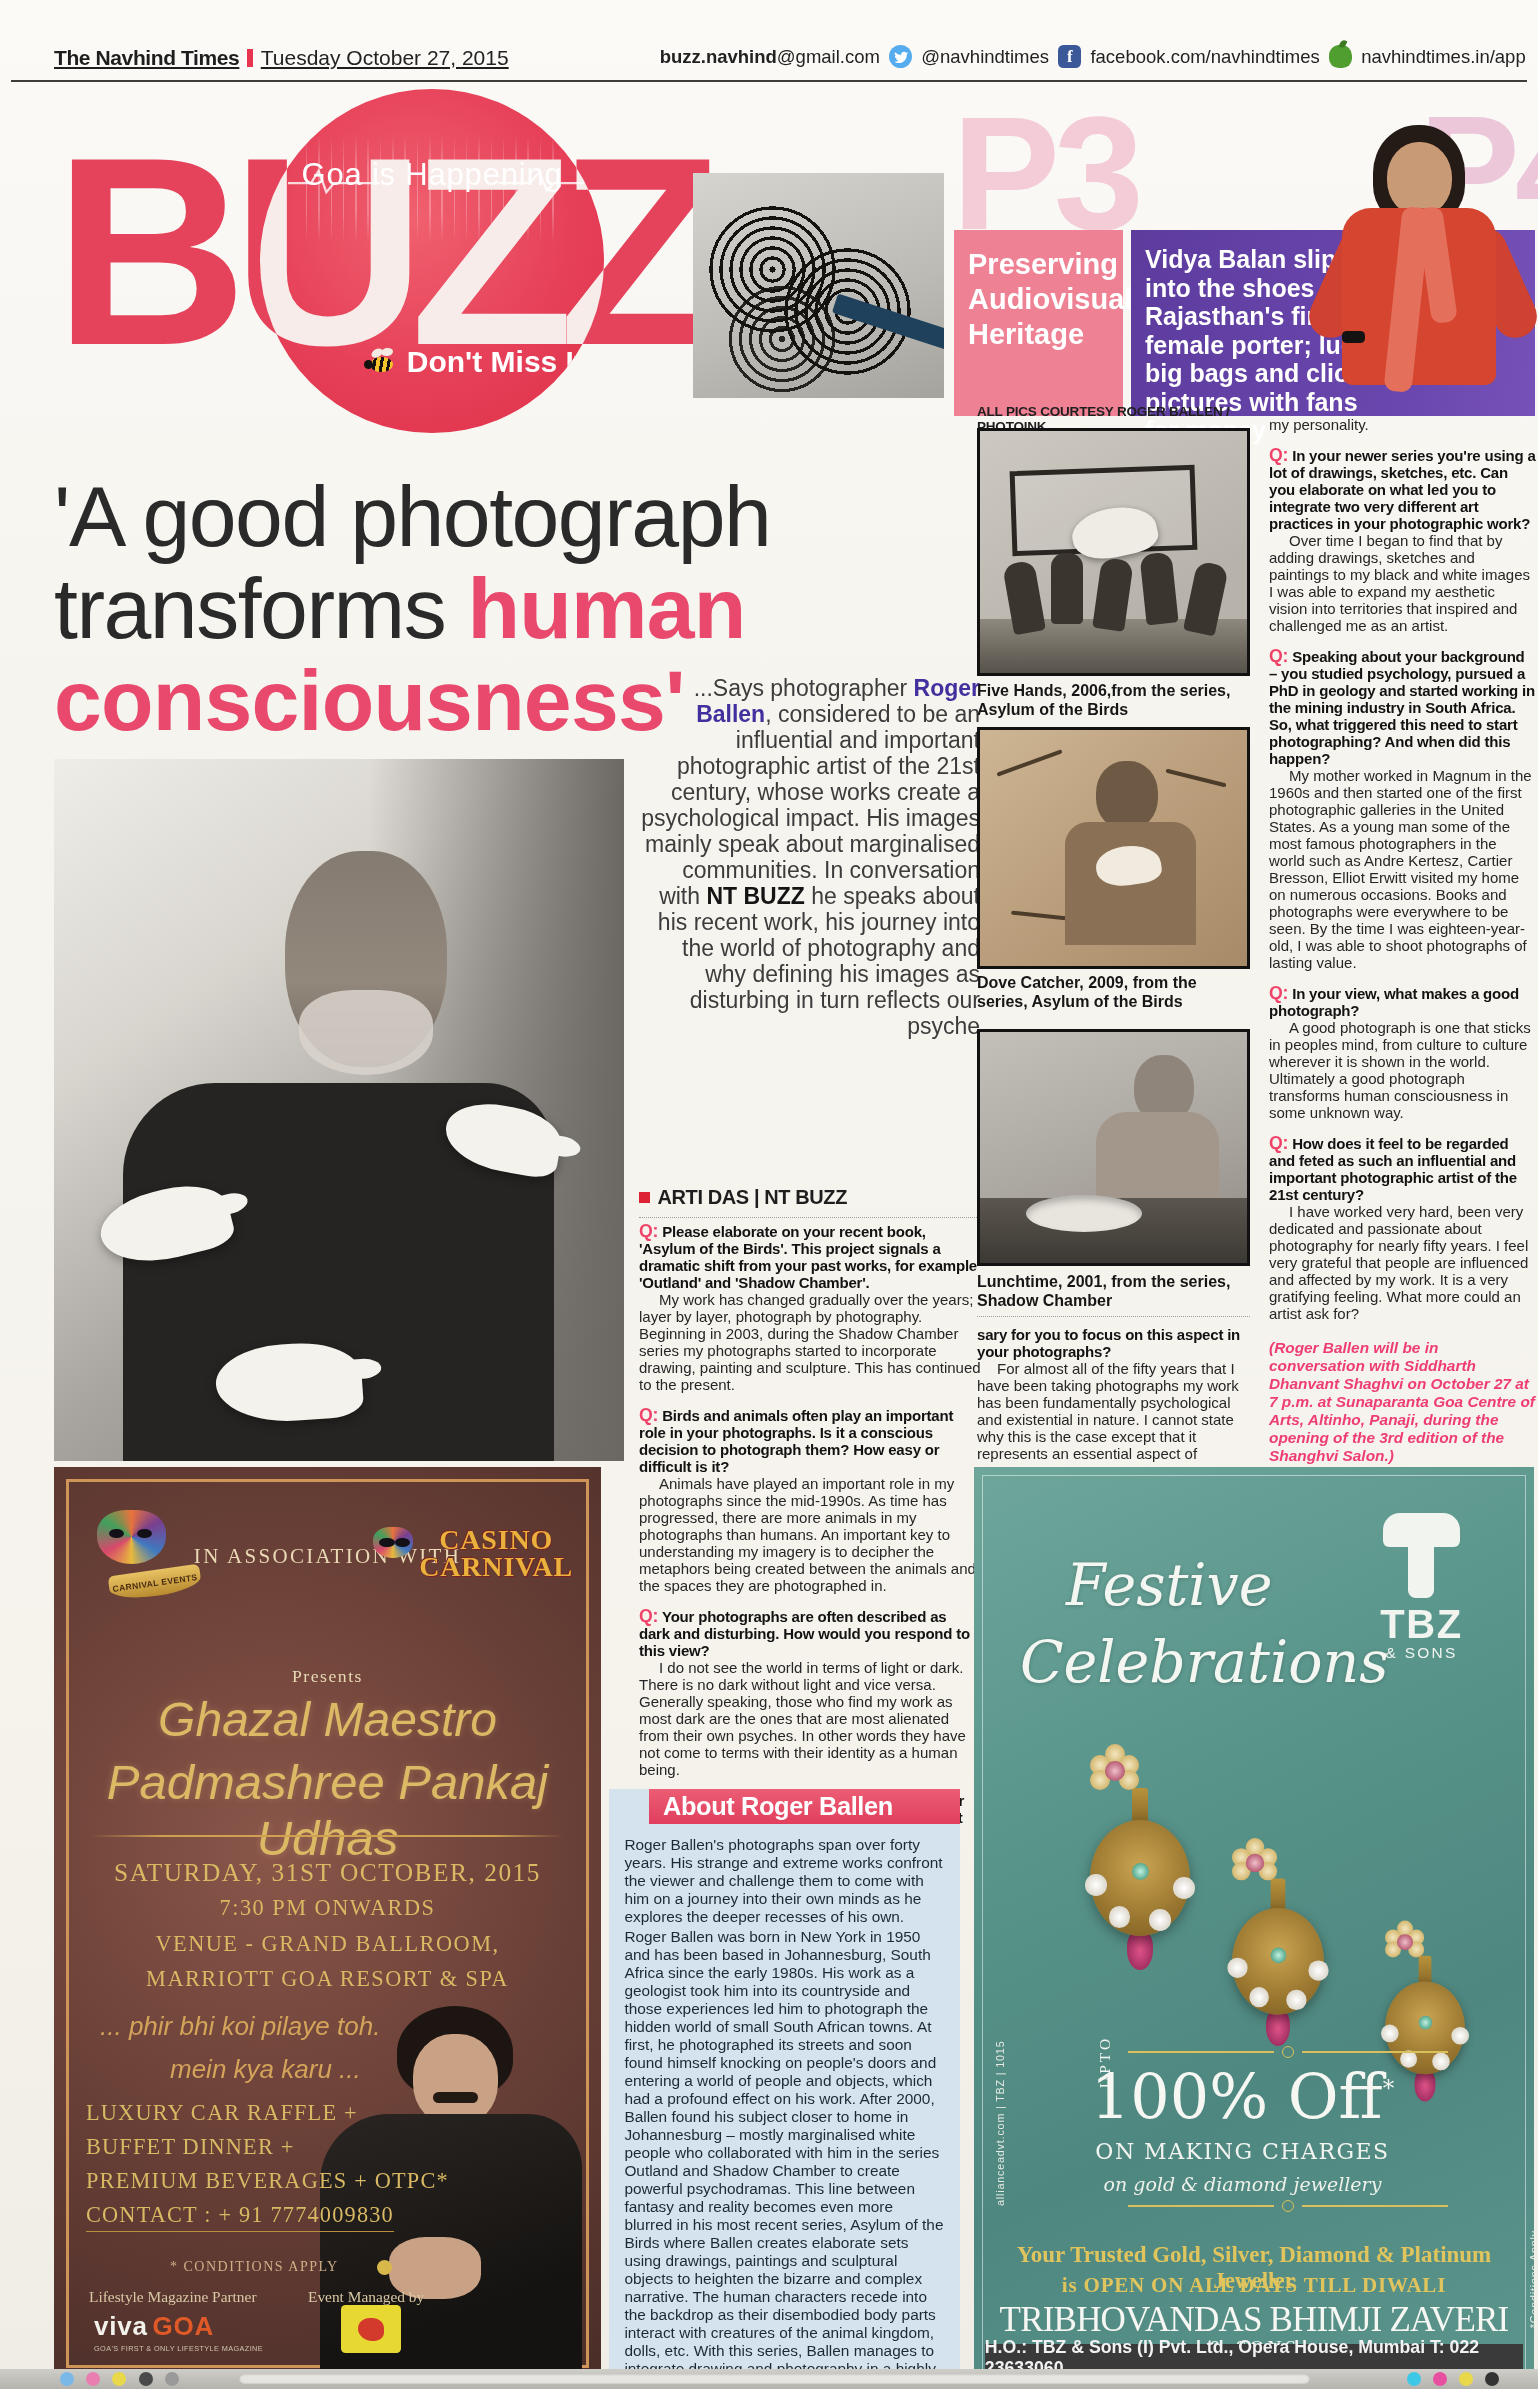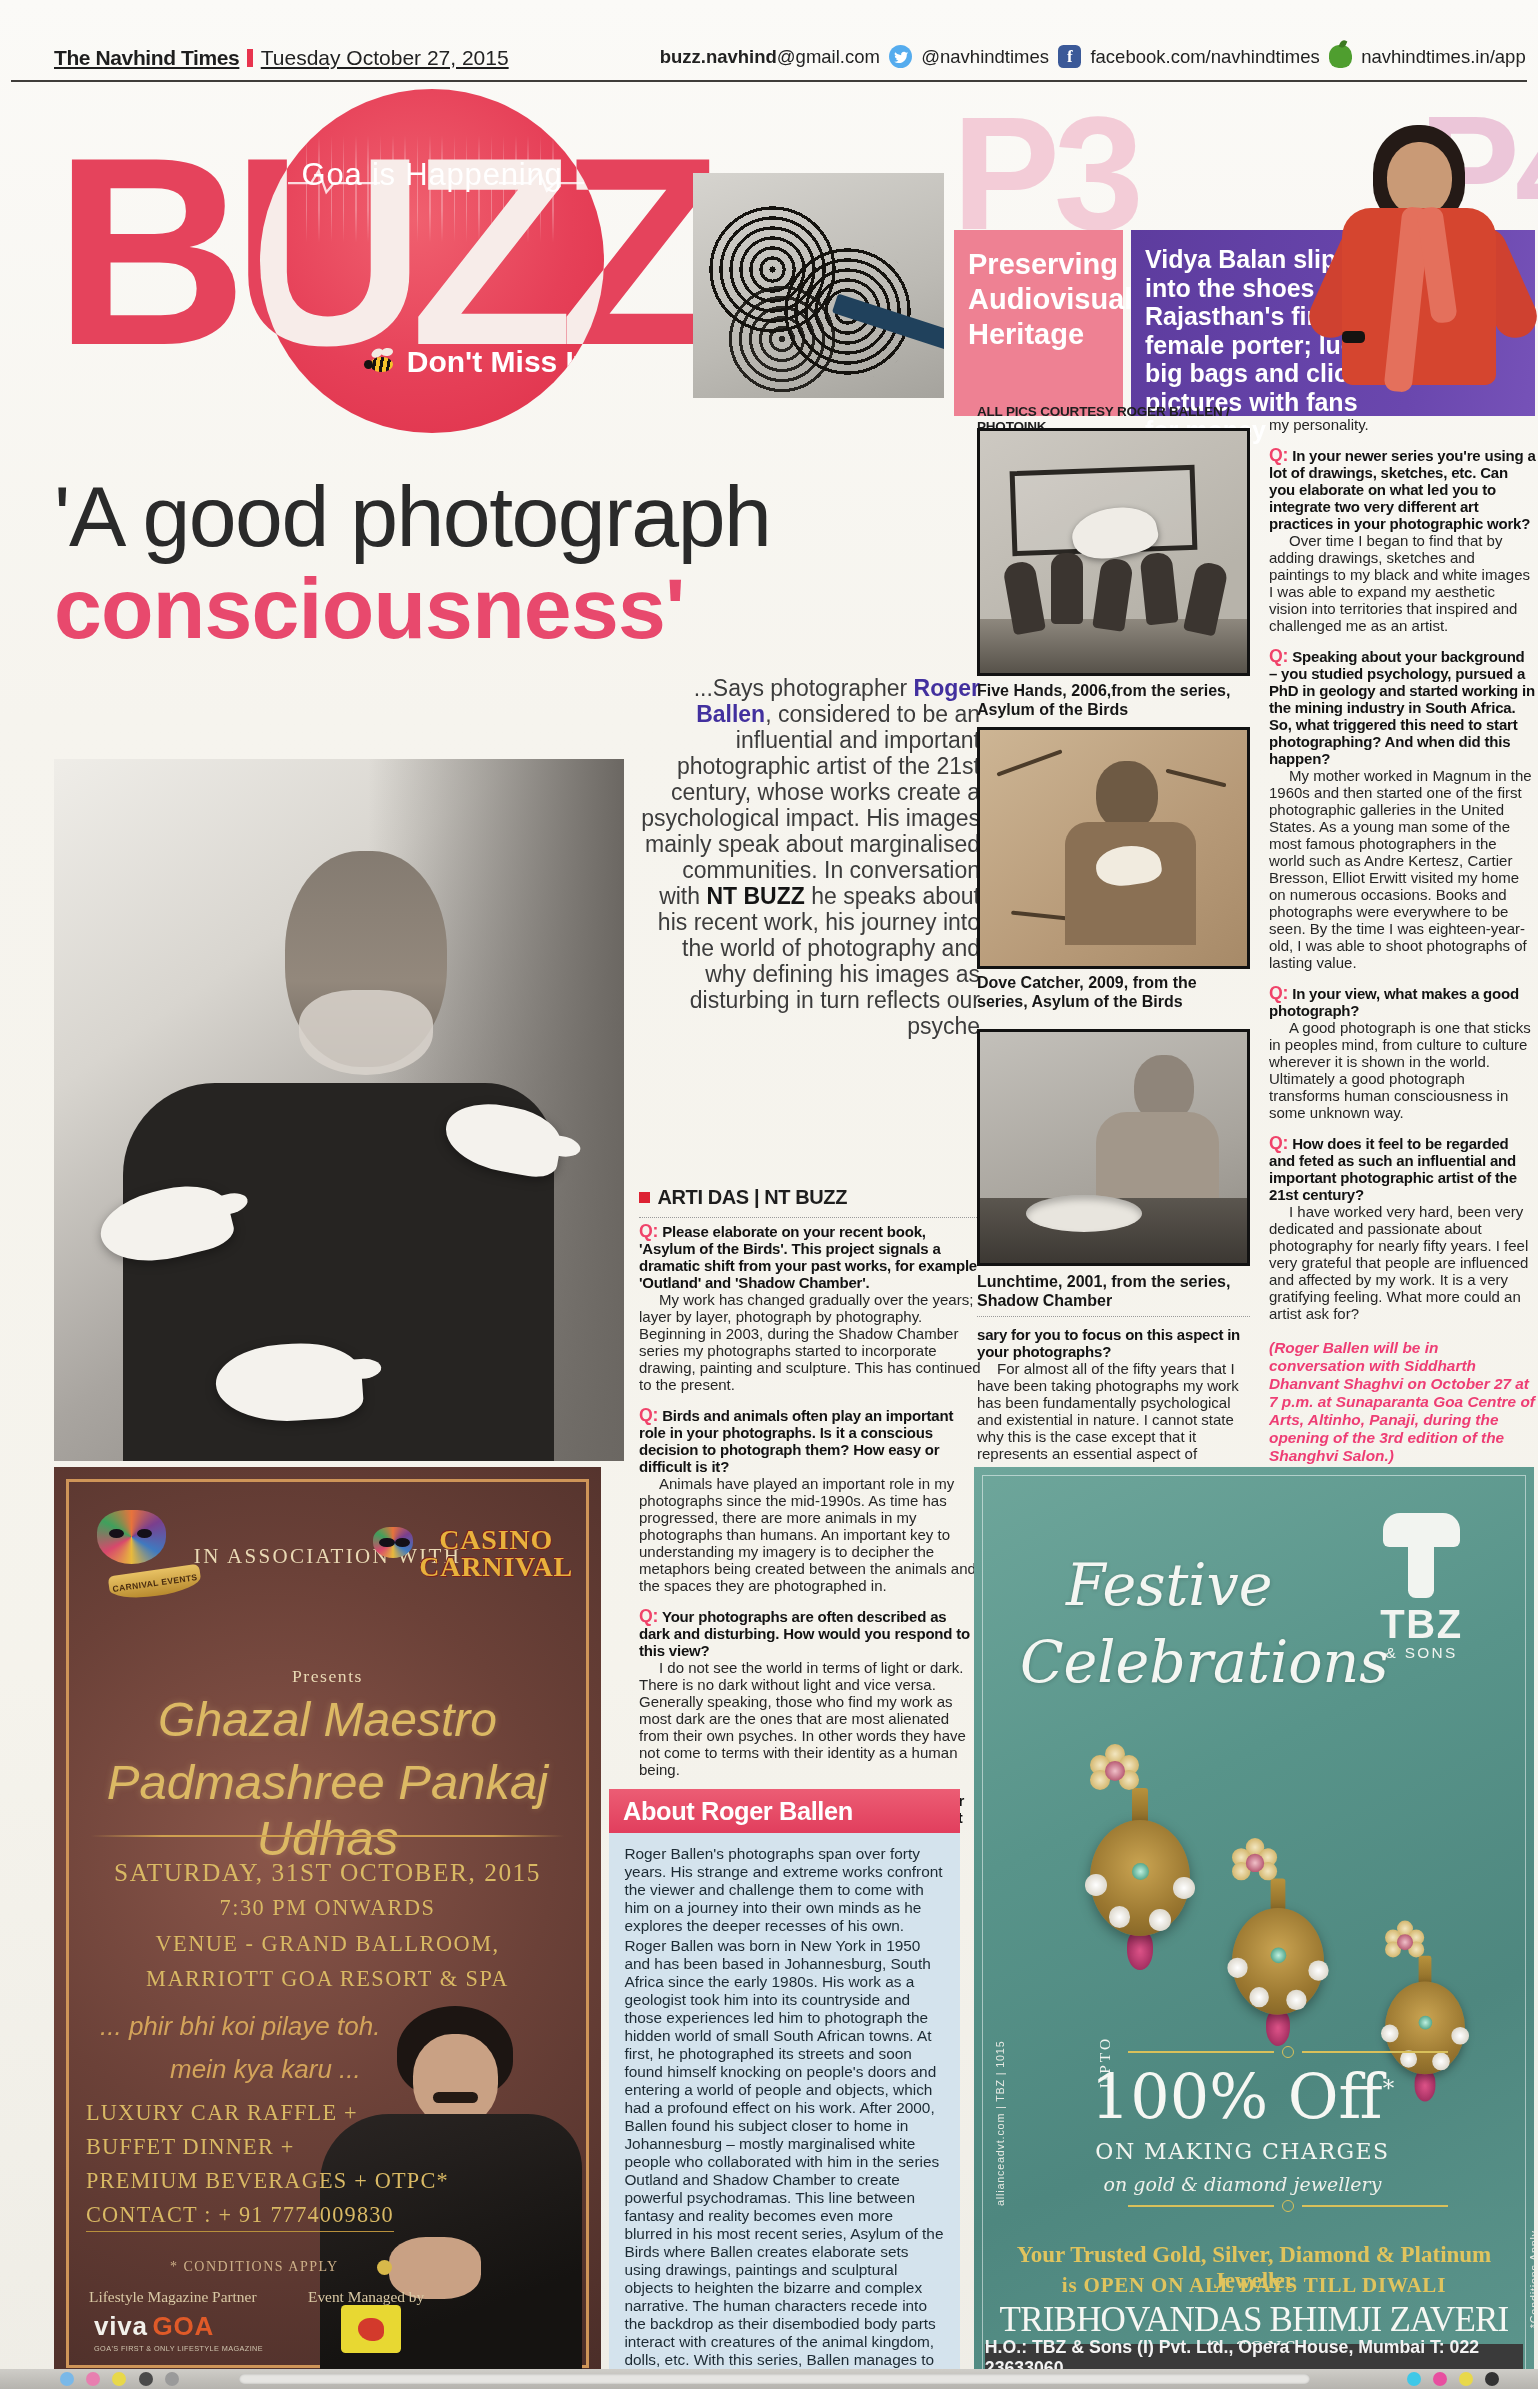--- a/index.html
+++ b/index.html
@@ -122,21 +122,21 @@
   .ph3 .man-head { position:absolute; left:154px; top:23px; width:60px; height:68px; background:#8f857a; border-radius:46%; }
   .ph3 .man-body { position:absolute; left:116px; top:80px; width:123px; height:92px; background:#a2978a; border-radius:31px 31px 0 0; }
   .ph3 .table { position:absolute; left:0; bottom:0; width:100%; height:65px; background:linear-gradient(180deg,#5b564f,#3c3833); }
   .ph3 .plate { position:absolute; left:46px; bottom:31px; width:116px; height:37px; background:#e8e5de; border-radius:50%; box-shadow:inset 0 4.6px 7.7px rgba(0,0,0,.25); }
   .caption { left:977px; width:273px; font-weight:bold; font-size:16px; line-height:18.5px; color:#161616; }
   .mid-divider { left:977px; top:1316px; width:273px; border-top:1.5px dotted #9a9a9a; }
   .col2txt { left:977px; top:1326px; width:273px; }
 
   
   .about { left:609px; top:1789px; width:351px; height:592px; background:#d4e3ed; border-bottom:4.6px solid #e6516b; }
-  .about-head { height:44px; background:linear-gradient(180deg,#ec5d74,#e13e5d); display:flex; align-items:center; padding:0 14px; }
+  .about-head { height:35px; background:linear-gradient(180deg,#ec5d74,#e13e5d); display:flex; align-items:center; padding:0 14px;margin-left:40px; }
   .about-head .t { color:#fff; font-weight:bold; font-size:25.4px; letter-spacing:-0.4px; }
   .about-body { padding:12.3px 15.4px; font-size:15.4px; line-height:18px; color:#1c2a33; }
   .about-body p + p { margin-top:1.5px; }
 
   
   .ghazal { left:54px; top:1467px; width:547px; height:913px; overflow:hidden; color:#dcbb74;
     background:radial-gradient(circle at 40% 42%, #8a564a 0%, #6b4138 45%, #4a2d28 100%); }
   .ghazal .inner-border { position:absolute; inset:12.3px; border:3.1px solid #cf9558; pointer-events:none; }
   .g-serif { font-family:"Liberation Serif", serif; }
   .g-assoc { position:absolute; left:131px; top:77px; width:285px; text-align:center; font-size:21px; letter-spacing:2.3px; color:#e9d9b4; }
@@ -301,20 +301,21 @@
     <div class="arm-l"></div>
     <div class="arm-r"></div>
     <div class="top"></div>
     <div class="scarf"></div>
     <div class="scarf2"></div>
     <div class="band"></div>
   </div>
 
   <div class="abs headline">
     <div>'A good photograph</div>
+    <div><span>transforms </span><span class="hl-pink">human</span></div>
     <div class="hl-pink">consciousness'</div>
   </div>
 
   <div class="abs intro">
     <span>...Says photographer </span><span class="name">Roger Ballen</span><span>, considered to be an influential and important photographic artist of the 21st century, whose works create a psychological impact. His images mainly speak about marginalised communities. In conversation with </span><span class="ntb">NT BUZZ</span><span> he speaks about his recent work, his journey into the world of photography and why defining his images as disturbing in turn reflects our psyche</span>
   </div>
 
   <div class="abs portrait">
     <div class="shade"></div>
     <div class="head"></div>

